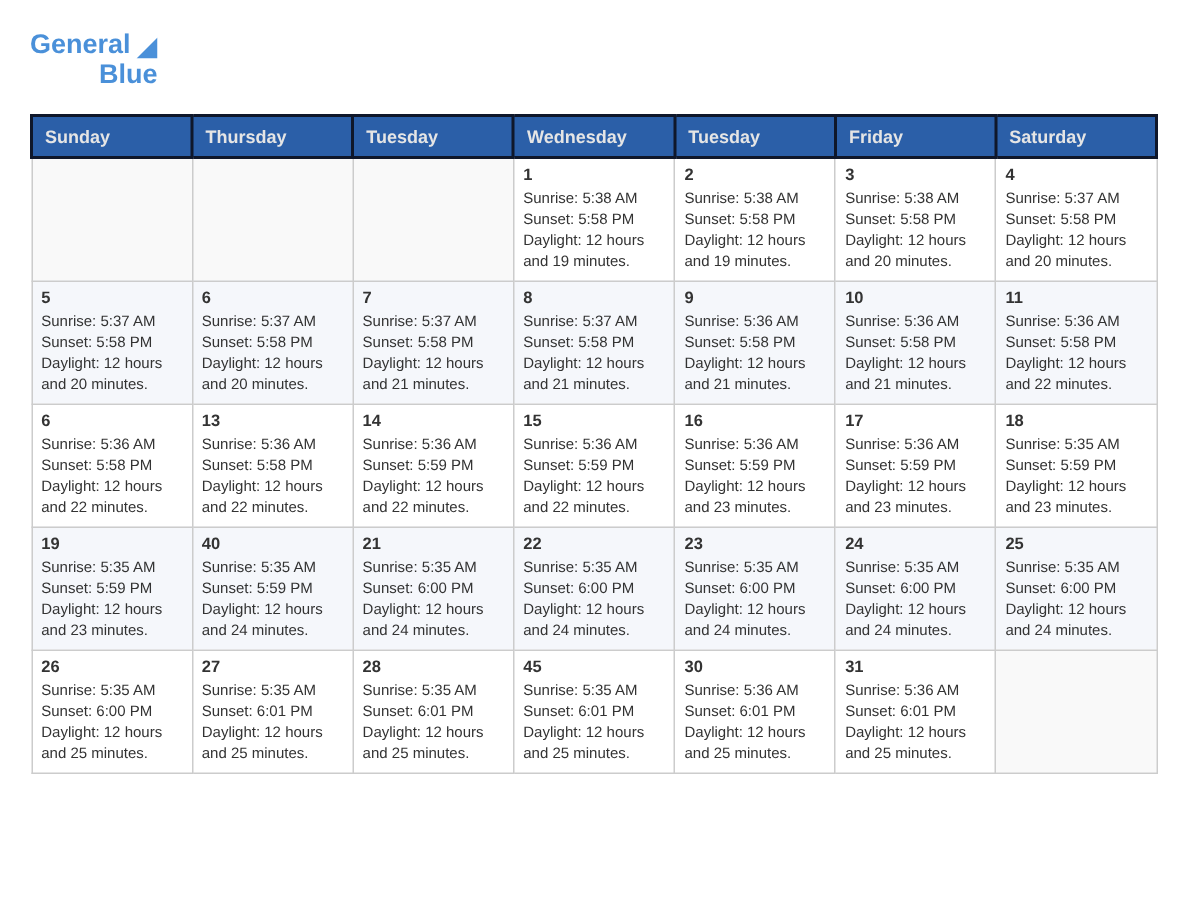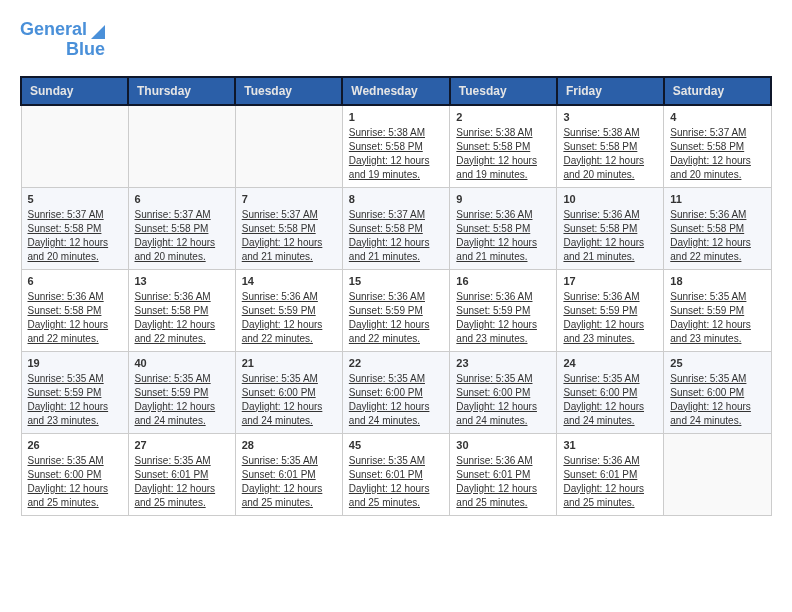--- a/index.html
+++ b/index.html
@@ -70,21 +70,20 @@
     .day-num {
       font-weight: bold;
       font-size: 11px;
       margin-bottom: 3px;
       display: block;
     }
     .day-info {
       font-size: 10px;
       line-height: 1.4;
       color: #333;
-      text-decoration: underline;
     }
     .empty-cell {
       background: #f9f9f9 !important;
     }
   </style>
 </head>
 <body>
 
 <div class="header">
   <div class="logo">

